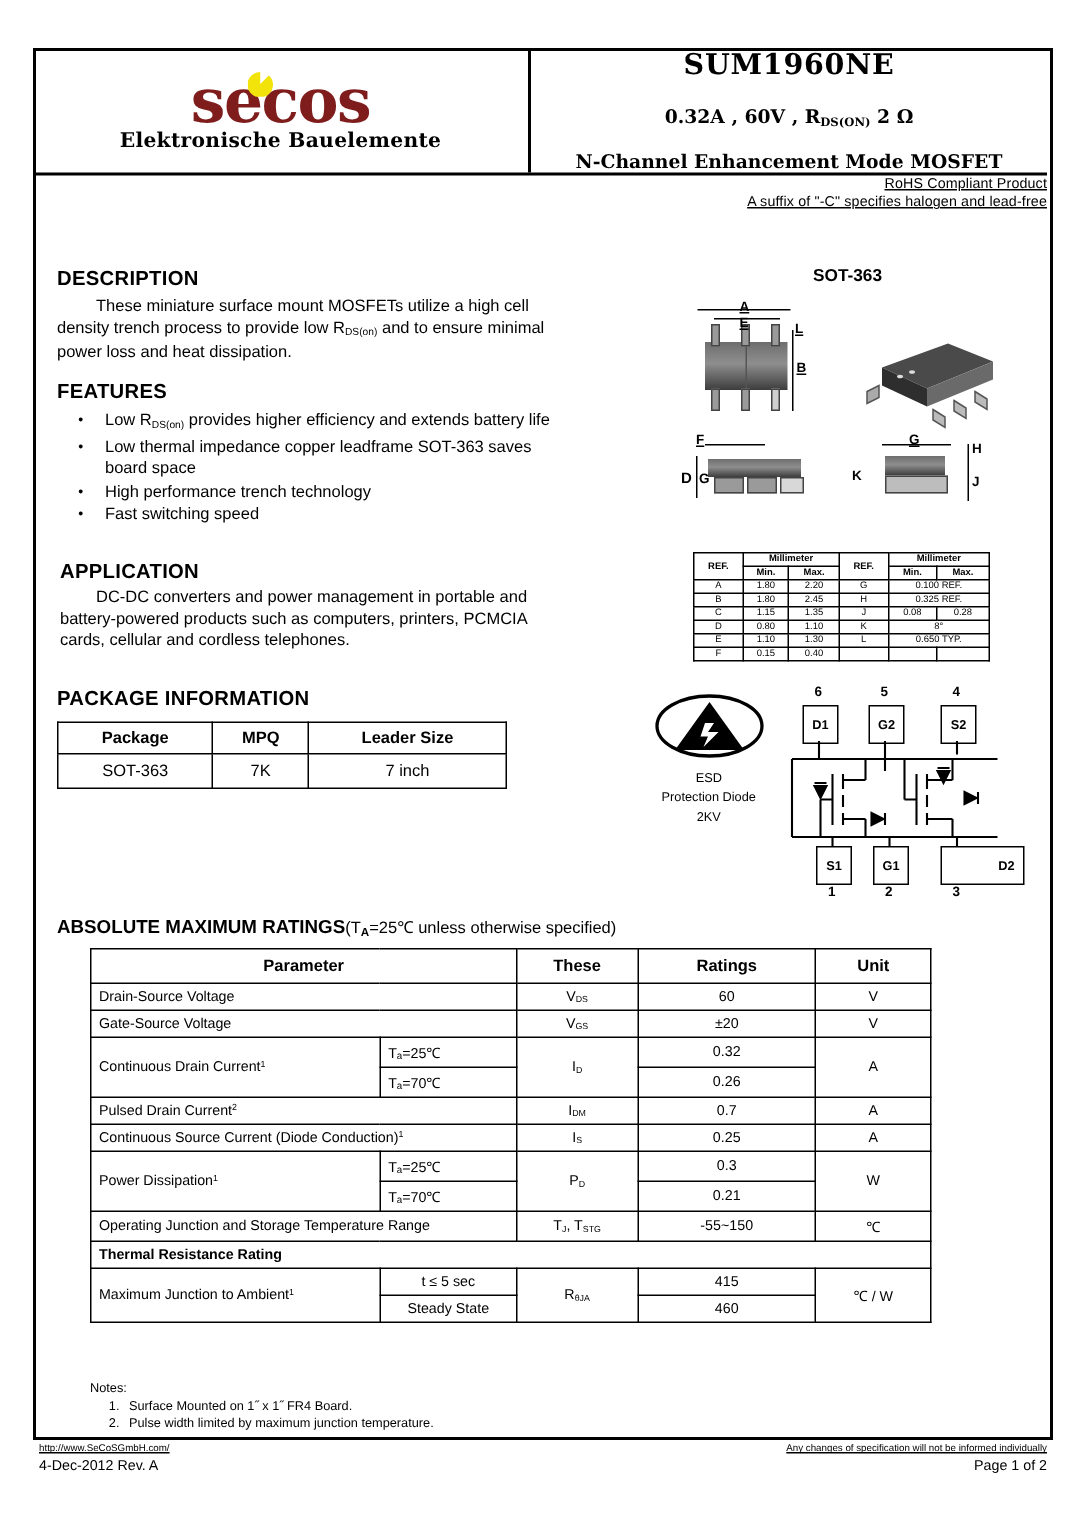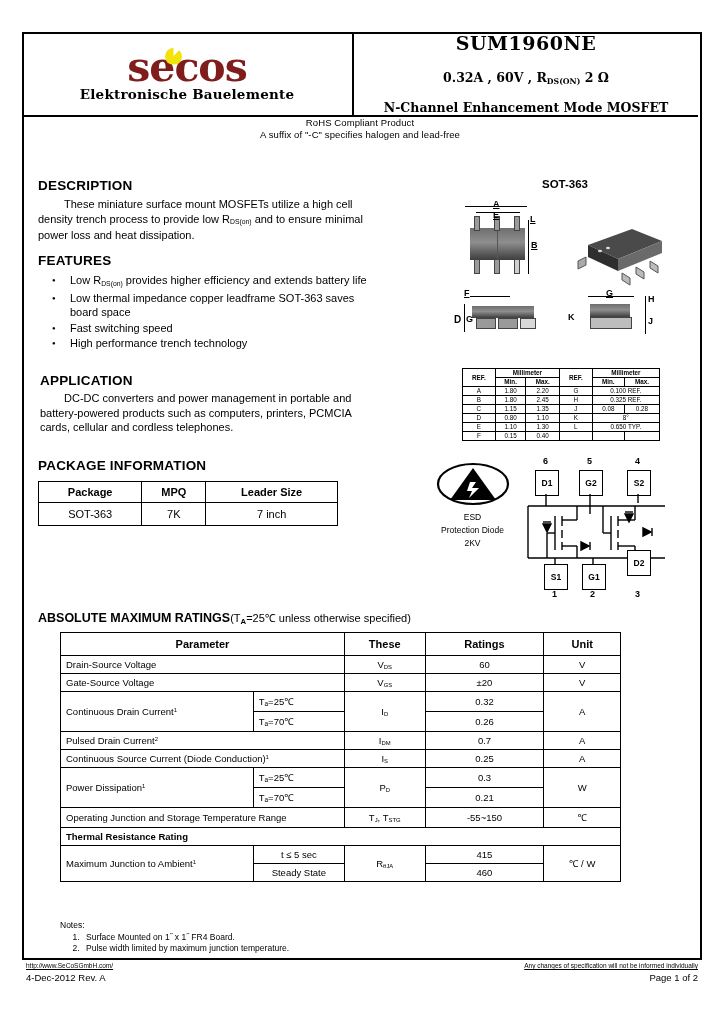--- a/index.html
+++ b/index.html
@@ -16,21 +16,21 @@
   .pie{position:absolute;left:73px;top:2px;width:17px;height:17px;background:#F2E30B;border-radius:50%;
        clip-path:polygon(50% 50%, 100% 0, 100% 100%, 0 100%, 0 0, 50% 0);transform:rotate(0deg);}
   .hdr-right{position:absolute;left:332px;top:0;width:344px;height:83px;display:flex;flex-direction:column;align-items:center;justify-content:space-between;font-family:"DejaVu Serif",serif;}
   .part-no{font-size:19px;font-weight:bold;letter-spacing:.5px;}
   .part-sub{font-size:12.5px;font-weight:bold;margin-top:3px;}
   .part-sub2{font-size:12.5px;font-weight:bold;margin-top:2px;}
   sub{font-size:.62em;vertical-align:baseline;position:relative;bottom:-0.25em;}
   sup{font-size:.62em;vertical-align:baseline;position:relative;top:-0.45em;}
 
   .rohs{position:absolute;left:22px;top:117px;width:676px;text-align:center;font-family:"Liberation Sans",sans-serif;}
-  .rohs div{font-size:9.5px;line-height:12px;letter-spacing:.1px;}
+  .rohs div{font-size:9.5px;text-decoration:underline;line-height:12px;letter-spacing:.1px;text-align:right;}
 
   
   .sec-title{font-size:13.5px;font-weight:bold;letter-spacing:.2px;}
   .body-txt{font-size:11px;line-height:14.5px;}
   #desc{position:absolute;left:38px;top:178px;width:330px;}
   #desc p{margin:4px 0 0 0;text-indent:26px;}
   #features{position:absolute;left:38px;top:253px;width:340px;}
   ul.feat{list-style:none;margin:5px 0 0 0;padding:0;}
   ul.feat li{position:relative;padding-left:32px;font-size:11px;line-height:14.5px;margin-bottom:1px;}
   ul.feat li:before{content:"\25CF";position:absolute;left:14px;top:0px;font-size:6px;line-height:15px;}
@@ -117,22 +117,22 @@
   <div id="desc">
     <div class="sec-title">DESCRIPTION</div>
     <p class="body-txt"><span>These miniature surface mount MOSFETs utilize a high cell density trench process to provide low R</span><sub>DS(on)</sub><span> and to ensure minimal power loss and heat dissipation.</span></p>
   </div>
 
   <div id="features">
     <div class="sec-title">FEATURES</div>
     <ul class="feat">
       <li><span>Low R</span><sub>DS(on)</sub><span> provides higher efficiency and extends battery life</span></li>
       <li><span>Low thermal impedance copper leadframe SOT-363 saves board space</span></li>
+      <li><span>High performance trench technology</span></li>
       <li><span>Fast switching speed</span></li>
-      <li><span>High performance trench technology</span></li>
     </ul>
   </div>
 
   <div id="application">
     <div class="sec-title">APPLICATION</div>
     <p class="body-txt">DC-DC converters and power management in portable and battery-powered products such as computers, printers, PCMCIA cards, cellular and cordless telephones.</p>
   </div>
 
   <div id="pkginfo">
     <div class="sec-title">PACKAGE INFORMATION</div>
@@ -325,21 +325,21 @@
         <polygon points="118,70 118,78 126,74" fill="#000"></polygon>
         <line x1="127" y1="70" x2="127" y2="78"></line>
         <line x1="30" y1="100" x2="30" y2="106"></line>
         <line x1="68" y1="100" x2="68" y2="106"></line>
         <line x1="113" y1="100" x2="113" y2="106"></line>
       </g>
     </svg>
 
     <div class="pinbox" style="left:19px;top:106px;width:22px;height:24px;">S1</div>
     <div class="pinbox" style="left:57px;top:106px;width:22px;height:24px;">G1</div>
-    <div class="pinbox" style="left:102px;top:92px;width:22px;height:24px;">D2</div>
+    <div class="pinbox" style="left:102px;top:106px;width:22px;height:24px;padding-left:32px;">D2</div>
     <div class="pinnum" style="left:27px;top:131px;">1</div>
     <div class="pinnum" style="left:65px;top:131px;">2</div>
     <div class="pinnum" style="left:110px;top:131px;">3</div>
   </div>
 
   <div id="ratings-title">
     <span>ABSOLUTE MAXIMUM RATINGS</span><span class="norm">(T</span><sub class="norm">A</sub><span class="norm">=25℃ unless otherwise specified)</span>
   </div>
 
   <div id="rt">

